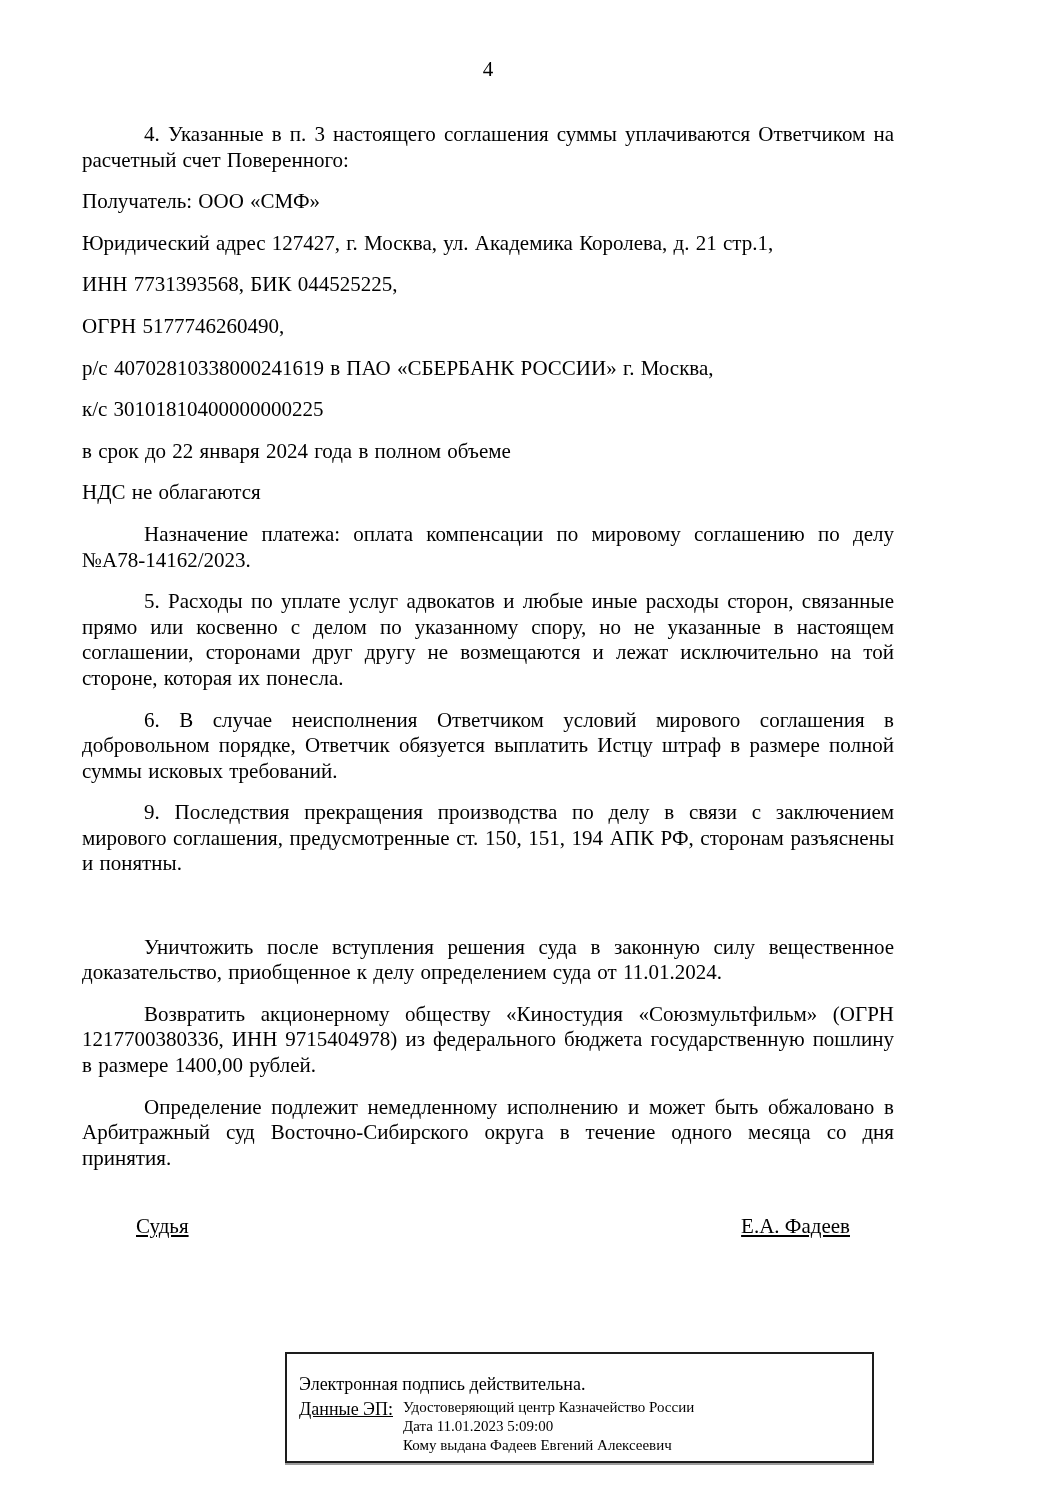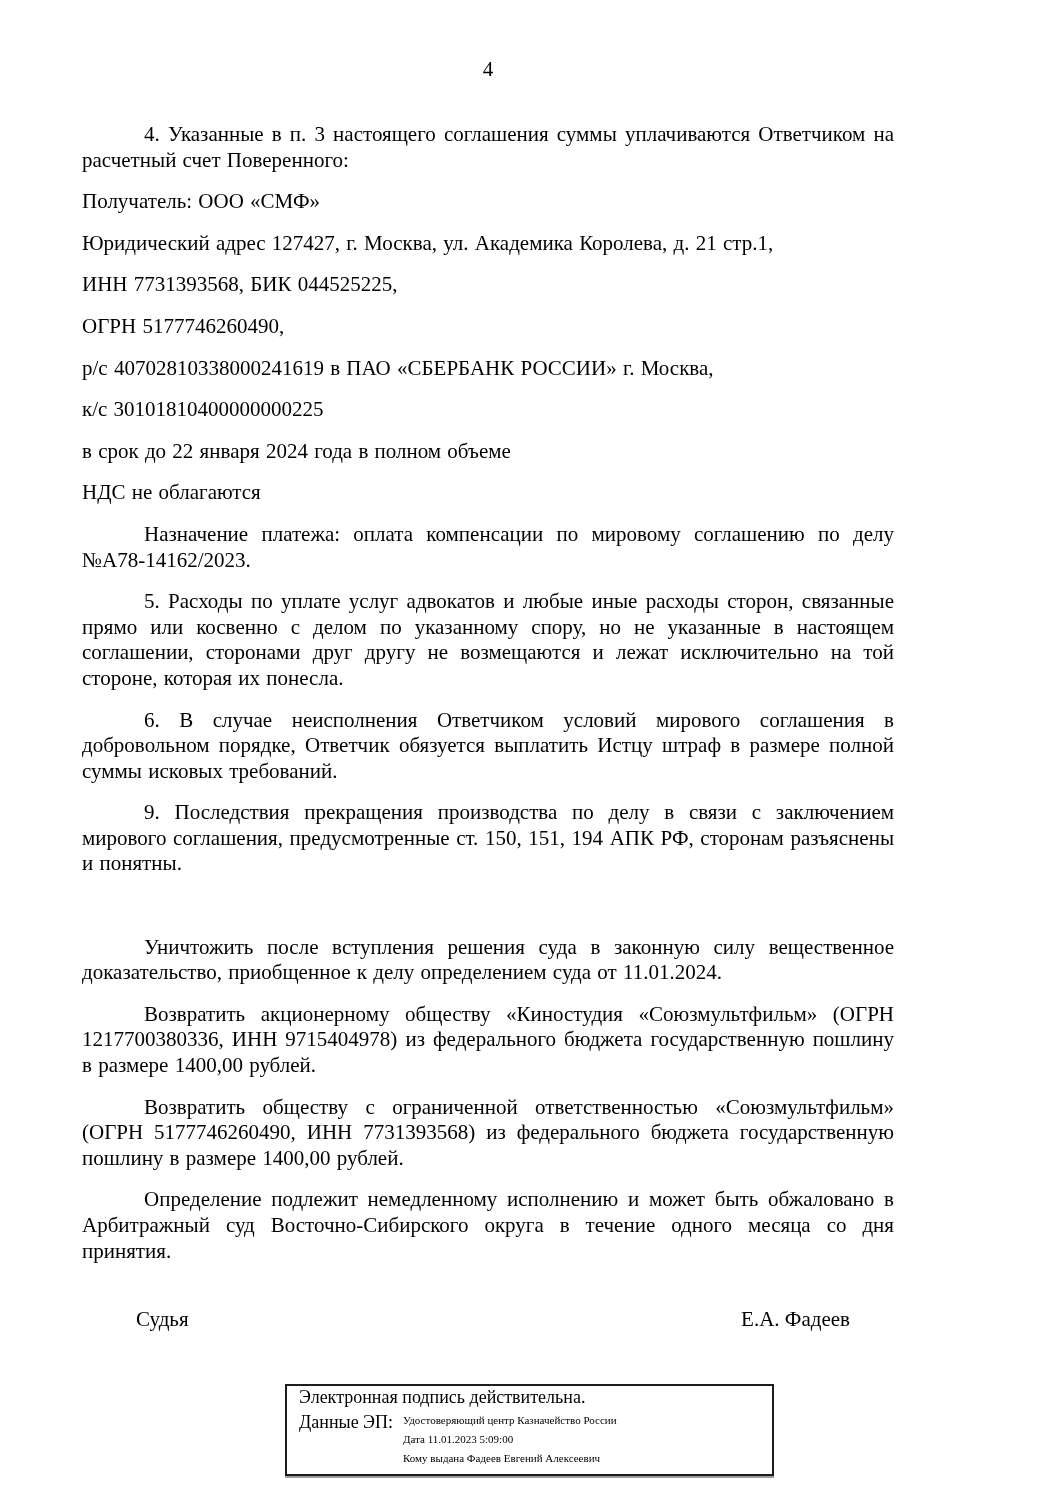--- a/index.html
+++ b/index.html
@@ -46,51 +46,52 @@
     height: 25.6px;
   }
   .sig-row {
     display: flex;
     justify-content: space-between;
     margin-top: 42px;
     padding-left: 70px;
     padding-right: 60px;
     font-size: 21px;
     line-height: 26px;
+    text-decoration: underline;
   }
   .esign-box {
     position: absolute;
     left: 285px;
     top: 1352px;
-    width: 489px;
+    width: 589px;
     box-sizing: border-box;
     border: 2px solid #1d1d1d;
     box-shadow: 0 2px 0 0 #9c9c9c;
     background: #ffffff;
-    padding: 0 12px 6px 12px;
-    margin-top: 32px;
+    padding: 19px 12px 6px 12px;
   }
   .esign-title {
     font-size: 18px;
     line-height: 22px;
     white-space: nowrap;
   }
   .esign-row {
     display: flex;
     margin-top: 3px;
   }
   .esign-label {
     font-size: 18px;
     line-height: 22px;
     width: 104px;
     flex: 0 0 104px;
     white-space: nowrap;
+    text-decoration: underline;
   }
   .esign-details {
-    font-size: 11px;
+    font-size: 15px;
     line-height: 19px;
   }
   .esign-detail-line {
     white-space: nowrap;
   }
 </style>
 </head>
 <body>
 
 <div class="page">
@@ -108,21 +109,20 @@
         <p class="para p-plain">к/с 30101810400000000225</p>
         <p class="para p-plain">в срок до 22 января 2024 года в полном объеме</p>
         <p class="para p-plain">НДС не облагаются</p>
         <p class="para p-indent-justify">Назначение платежа: оплата компенсации по мировому соглашению по делу №А78-14162/2023.</p>
         <p class="para p-indent-justify">5. Расходы по уплате услуг адвокатов и любые иные расходы сторон, связанные прямо или косвенно с делом по указанному спору, но не указанные в настоящем соглашении, сторонами друг другу не возмещаются и лежат исключительно на той стороне, которая их понесла.</p>
         <p class="para p-indent-justify">6. В случае неисполнения Ответчиком условий мирового соглашения в добровольном порядке, Ответчик обязуется выплатить Истцу штраф в размере полной суммы исковых требований.</p>
         <p class="para p-indent-justify">9. Последствия прекращения производства по делу в связи с заключением мирового соглашения, предусмотренные ст. 150, 151, 194 АПК РФ, сторонам разъяснены и понятны.</p>
         <p class="para p-spacer"></p>
         <p class="para p-indent-justify">Уничтожить после вступления решения суда в законную силу вещественное доказательство, приобщенное к делу определением суда от 11.01.2024.</p>
         <p class="para p-indent-justify">Возвратить акционерному обществу «Киностудия «Союзмультфильм» (ОГРН 1217700380336, ИНН 9715404978) из федерального бюджета государственную пошлину в размере 1400,00 рублей.</p>
-        <p class="para p-indent-justify">Возвратить обществу с ограниченной ответственностью «Союзмультфильм» (ОГРН 5177746260490, ИНН 7731393568) из федерального бюджета государственную пошлину в размере 1400,00 рублей.</p>
         <p class="para p-indent-justify">Определение подлежит немедленному исполнению и может быть обжаловано в Арбитражный суд Восточно-Сибирского округа в течение одного месяца со дня принятия.</p>
       </div>
 
     <div class="sig-row">
       <span>Судья</span>
       <span>Е.А. Фадеев</span>
     </div>
   </div>
 
   <div class="esign-box">

